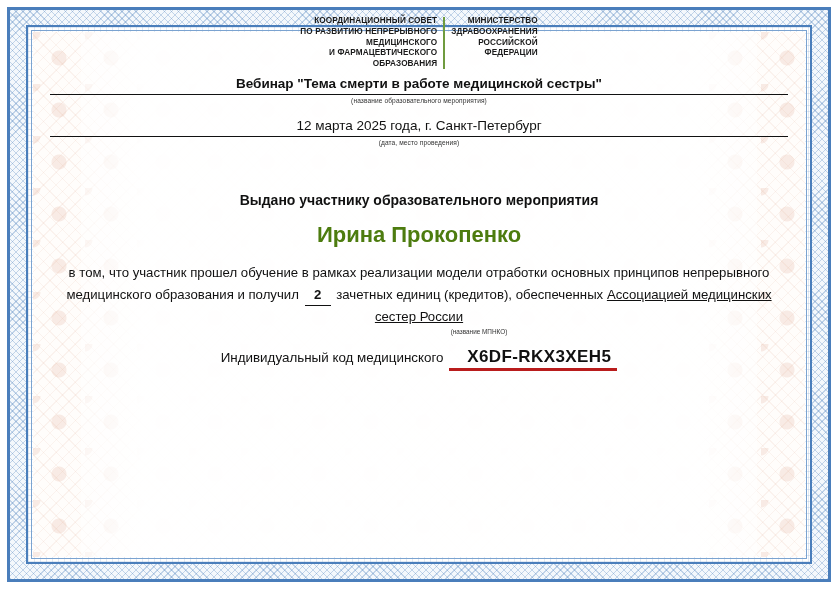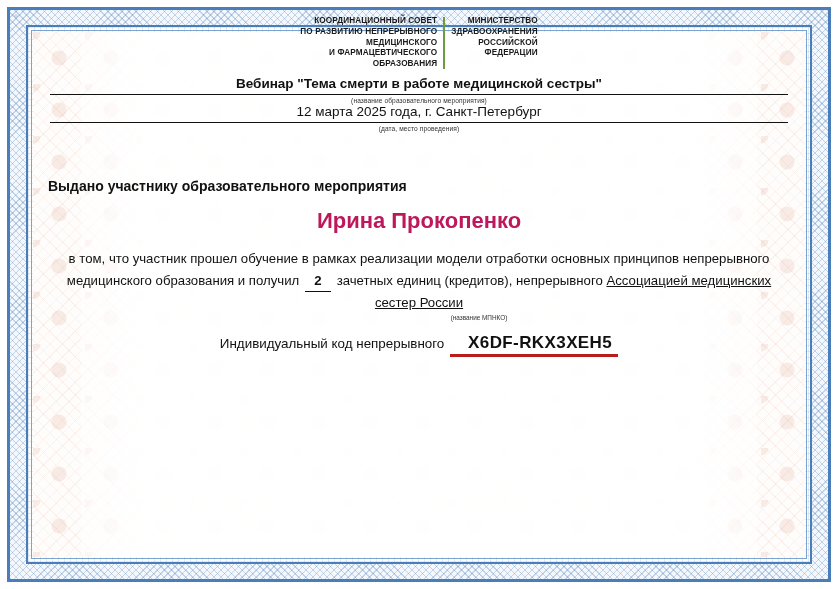--- a/index.html
+++ b/index.html
@@ -148,21 +148,21 @@
     background: #111;
     margin: 0 2px;
   }
   .caption {
     font-size: 6.6px;
     color: #333;
     padding-top: 2px;
     letter-spacing: 0.1px;
   }
   .ruled.second {
-    margin-top: 0;
+    margin-top: 14px;
   }
   .ruled.second .ruled-text {
     font-size: 13.5px;
     font-weight: normal;
   }
 
   
   .title {
     text-align: center;
     font-family: "Liberation Serif", serif;
@@ -170,31 +170,32 @@
     font-size: 54px;
     letter-spacing: 3px;
     color: #1d4f91;
     margin-top: 22px;
     line-height: 1;
     text-shadow: 0 0 1px rgba(29,79,145,0.35);
   }
 
   
   .awarded-to {
+    text-align: center;
     font-size: 14px;
     font-weight: bold;
     margin-top: 46px;
     color: #111;
   }
   .recipient {
     text-align: center;
     font-size: 22px;
     font-weight: bold;
     margin-top: 14px;
-    color: #be185d;
+    color: #4d7c0f;
   }
   .paragraph {
     margin-top: 14px;
     text-align: center;
     font-size: 13.2px;
     line-height: 1.62;
     color: #111;
     padding: 0 4px;
   }
   .credit-value {
@@ -276,25 +277,25 @@
     </div>
 
 
     <div class="awarded-to">Выдано участнику образовательного мероприятия</div>
 
     <div class="recipient">Ирина Прокопенко</div>
 
     <div class="paragraph">
       <span>в том, что участник прошел обучение в рамках реализации модели отработки основных принципов непрерывного медицинского образования и получил</span>
       <span class="credit-value">2</span>
-      <span>зачетных единиц (кредитов), непрерывного</span>
+      <span>зачетных единиц (кредитов), обеспеченных</span>
       <span class="org-name">Ассоциацией медицинских сестер России</span>
     </div>
 
     <div class="mpnko-caption">(название МПНКО)</div>
 
     <div class="code-row">
-      <span>Индивидуальный код непрерывного</span>
+      <span>Индивидуальный код медицинского</span>
       <span class="code-value">X6DF-RKX3XEH5</span>
     </div>
 
   </div>
 </div>
 
 </body></html>

